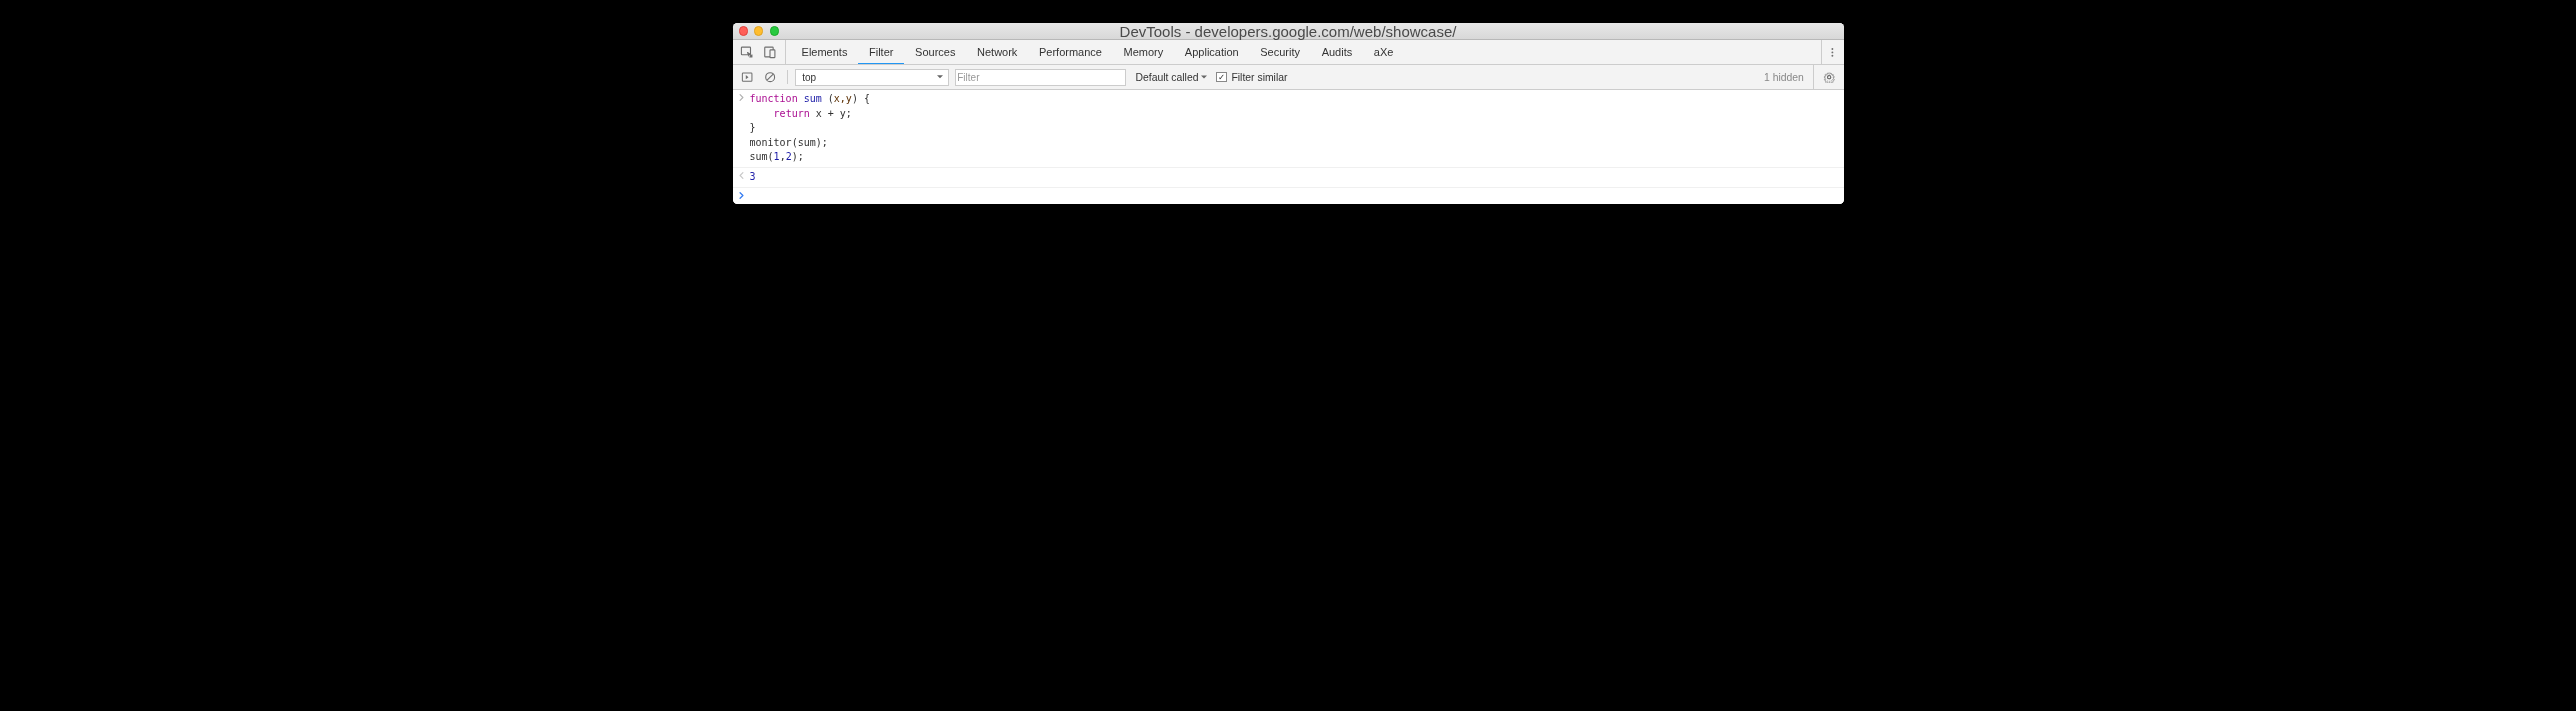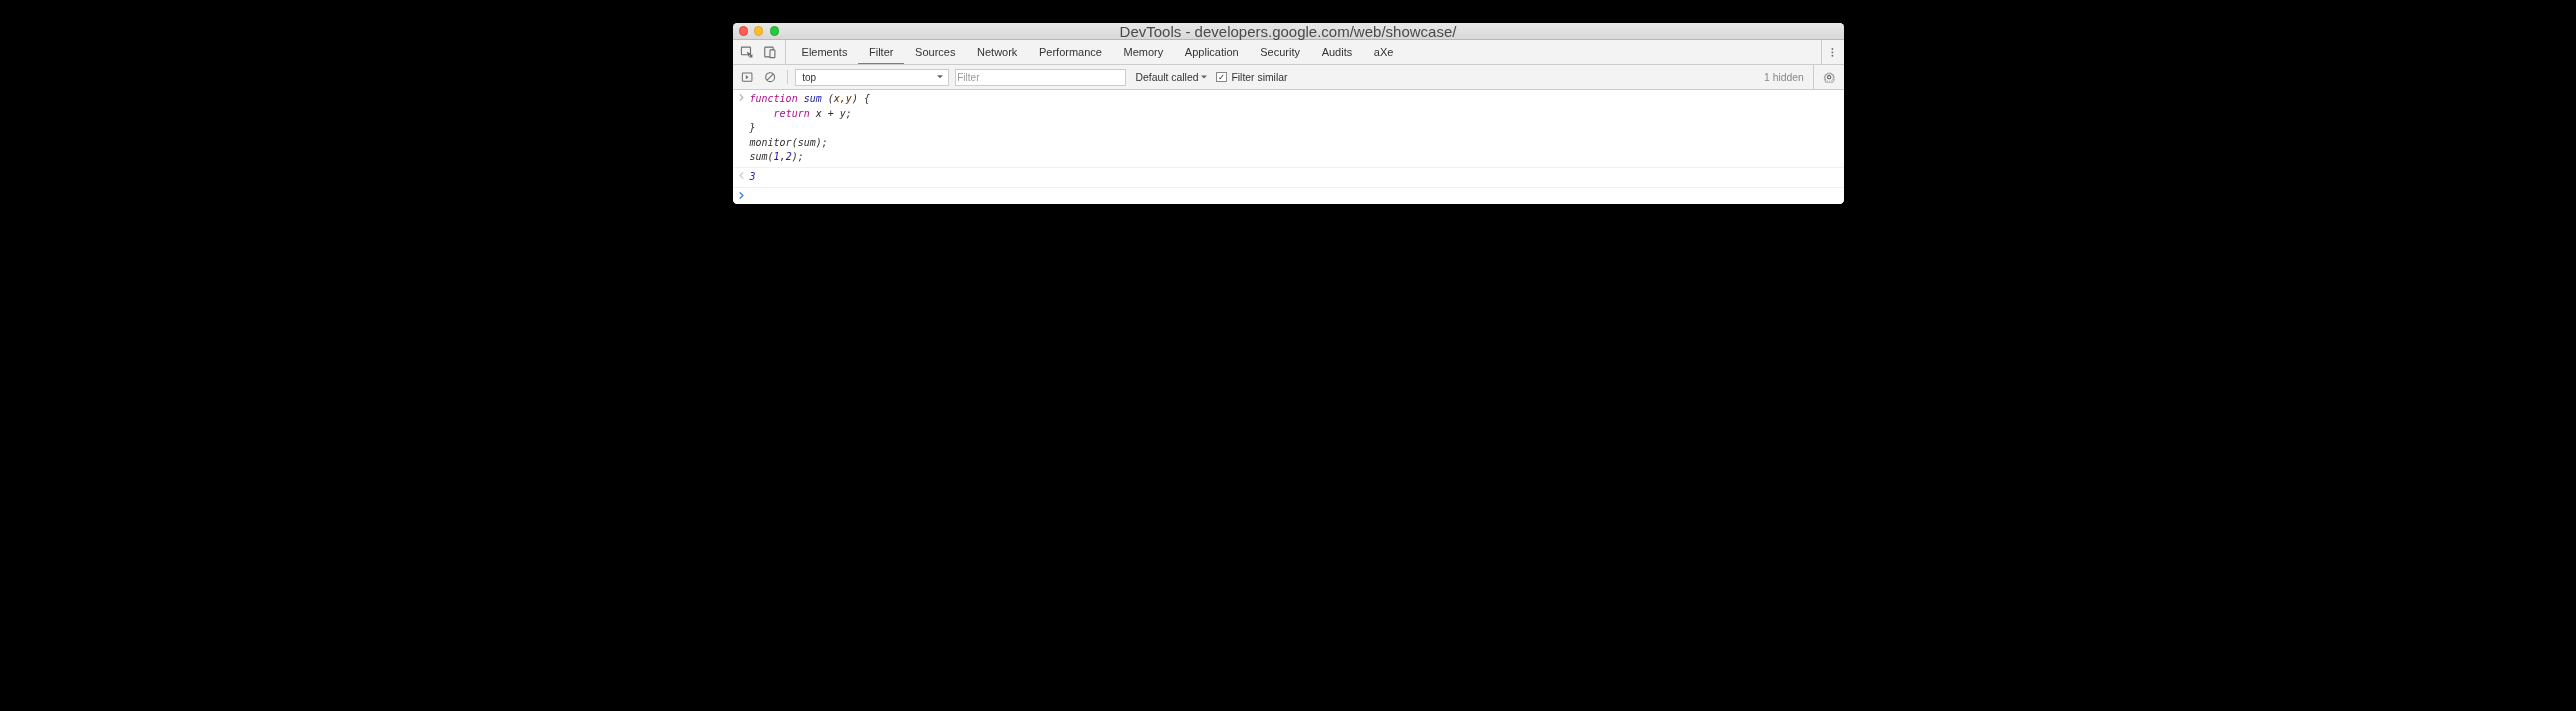--- a/index.html
+++ b/index.html
@@ -124,21 +124,20 @@
   font-family: Menlo, Consolas, monospace;
   font-size: 10px;
   color: #303030;
   background: #fff;
 }
 .row {
   display: flex;
   padding: 2.3px 4.6px 2.3px 0;
   border-bottom: 0.8px solid #f0f0f0;
   line-height: 1.45;
-  font-style: italic;
 }
 .row:last-child { border-bottom: none; }
 .gutter {
   width: 17px;
   flex-shrink: 0;
   display: flex;
   align-items: flex-start;
   justify-content: center;
   padding-top: 1.5px;
   color: #a0a0a0;

